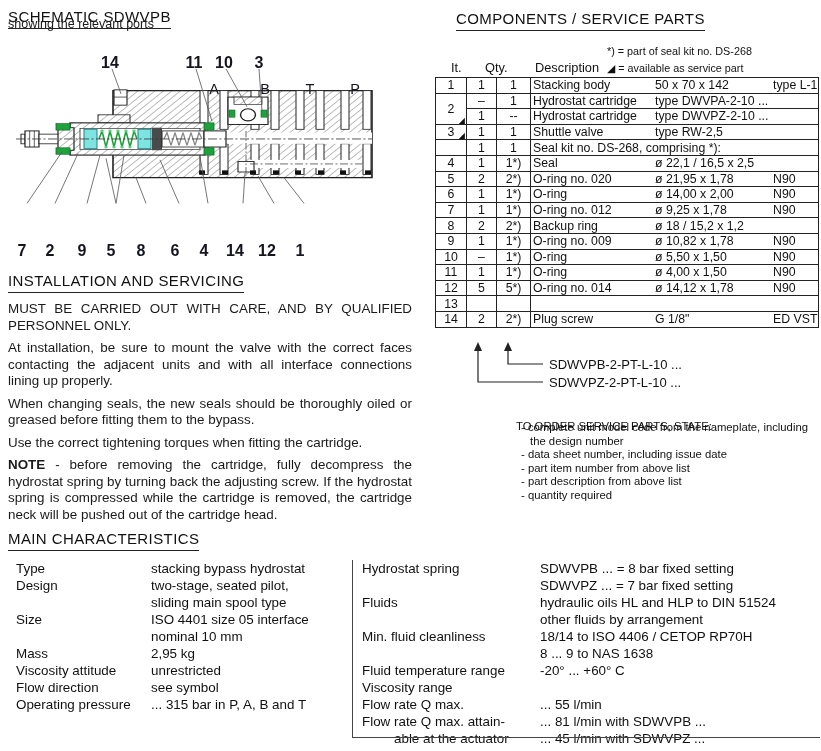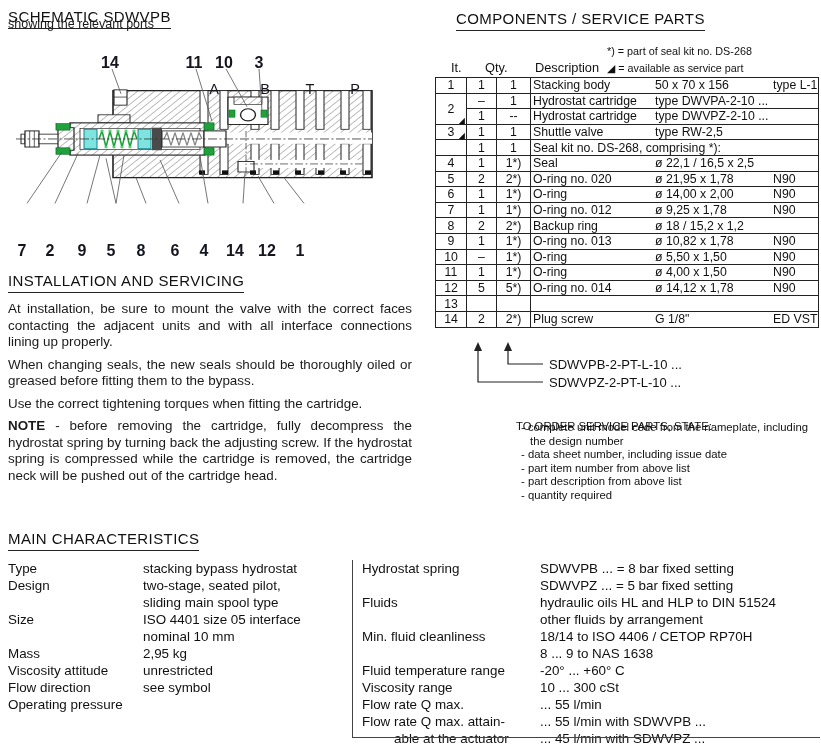--- a/index.html
+++ b/index.html
@@ -40,21 +40,21 @@
   td.c-desc .d2 { display:inline-block; width:118px; }
   td.c-desc .d3 { display:inline-block; }
   .mark { position:absolute; right:1px; bottom:-1px; font-size:8px; line-height:8px; color:#111; }
   .model-code { font-size:13px; color:#111; }
   .order-title { font-size:11.3px; color:#111; }
   .order-item { font-size:11.3px; line-height:13.5px; color:#111; padding-left:12px; text-indent:-9px; width:300px; }
   .order-item::before { content:"-  "; }
   
   .char-col { font-size:13.4px; line-height:17px; color:#111; }
   .char-row { display:flex; margin-bottom:0; }
-  .char-left .char-label { flex:0 0 135px; }
+  .char-left .char-label { flex:0 0 135px;margin-left:8px; }
   .char-right .char-label { flex:0 0 178px; }
   .char-value { flex:1; }
   .lbl-indent { padding-left:32px; }
   .vline { width:1px; background:#444; }
   .hline { height:1px; background:#444; }
 </style>
 </head>
 <body>
 
 <div class="abs sec-head" style="left:8px; top:8px;">SCHEMATIC SDWVPB</div>
@@ -188,20 +188,21 @@
 <div class="abs callout" style="left:98px;  top:242px;">5</div>
 <div class="abs callout" style="left:128px; top:242px;">8</div>
 <div class="abs callout" style="left:162px; top:242px;">6</div>
 <div class="abs callout" style="left:191px; top:242px;">4</div>
 <div class="abs callout" style="left:222px; top:242px;">14</div>
 <div class="abs callout" style="left:254px; top:242px;">12</div>
 <div class="abs callout" style="left:287px; top:242px;">1</div>
 
 <div class="abs sec-head" style="left:8px; top:272px;">INSTALLATION AND SERVICING</div>
 <div class="abs" style="left:8px; top:301px; width:406px;">
+  <div class="para">MUST BE CARRIED OUT WITH CARE, AND BY QUALIFIED PERSONNEL ONLY.</div>
   <div class="para">At installation, be sure to mount the valve with the correct faces contacting the adjacent units and with all interface connections lining up properly.</div>
   <div class="para">When changing seals, the new seals should be thoroughly oiled or greased before fitting them to the bypass.</div>
   <div class="para">Use the correct tightening torques when fitting the cartridge.</div>
   <div class="para"><b>NOTE</b><span> - before removing the cartridge, fully decompress the hydrostat spring by turning back the adjusting screw.  If the hydrostat spring is compressed while the cartridge is removed, the cartridge neck will be pushed out of the cartridge head.</span></div>
 </div>
 
 <div class="abs sec-head" style="left:456px; top:10px;text-align:right;">COMPONENTS / SERVICE PARTS</div>
 <div class="abs legend" style="left:607px; top:45px;">*) = part of seal kit no. DS-268</div>
 
 <div class="abs tbl-head" style="left:435px; top:60px; width:383px; height:16px;">
@@ -213,21 +214,21 @@
     <span>= available as service part</span>
   </span>
 </div>
 
 <table class="parts abs" style="left:435px; top:77px;">
   <tbody>
       <tr>
         <td class="c-it">1</td>
         <td class="c-q">1</td>
         <td class="c-q c-q2">1</td>
-        <td class="c-desc"><span class="d1">Stacking body</span><span class="d2">50 x 70 x 156</span><span class="d3">type L-10</span></td>
+        <td class="c-desc"><span class="d1">Stacking body</span><span class="d2">50 x 70 x 142</span><span class="d3">type L-10</span></td>
       </tr>
       <tr>
         <td class="c-it" rowspan="2">2<span class="mark">◢</span></td>
         <td class="c-q">–</td>
         <td class="c-q c-q2">1</td>
         <td class="c-desc"><span class="d1">Hydrostat cartridge</span><span class="d2">type DWVPA-2-10 ...</span><span class="d3"></span></td>
       </tr>
       <tr>
         <td class="c-q">1</td>
         <td class="c-q c-q2">--</td>
@@ -272,21 +273,21 @@
       <tr>
         <td class="c-it">8</td>
         <td class="c-q">2</td>
         <td class="c-q c-q2">2*)</td>
         <td class="c-desc"><span class="d1">Backup ring</span><span class="d2">ø 18 / 15,2 x 1,2</span><span class="d3"></span></td>
       </tr>
       <tr>
         <td class="c-it">9</td>
         <td class="c-q">1</td>
         <td class="c-q c-q2">1*)</td>
-        <td class="c-desc"><span class="d1">O-ring no. 013</span><span class="d2">ø 10,82 x 1,78</span><span class="d3">N90</span></td>
+        <td class="c-desc"><span class="d1">O-ring no. 009</span><span class="d2">ø 10,82 x 1,78</span><span class="d3">N90</span></td>
       </tr>
       <tr>
         <td class="c-it">10</td>
         <td class="c-q">–</td>
         <td class="c-q c-q2">1*)</td>
         <td class="c-desc"><span class="d1">O-ring</span><span class="d2">ø  5,50 x 1,50</span><span class="d3">N90</span></td>
       </tr>
       <tr>
         <td class="c-it">11</td>
         <td class="c-q">1</td>
@@ -383,30 +384,33 @@
         <div>Flow direction</div>
       </div>
       <div class="char-value">
         <div>see symbol</div>
       </div>
     </div>
     <div class="char-row">
       <div class="char-label">
         <div>Operating pressure</div>
       </div>
+      <div class="char-value">
+        <div>... 315 bar in P, A, B and T</div>
+      </div>
     </div>
   </div>
 <div class="abs char-col char-right" style="left:362px; top:560px; width:455px;">
     <div class="char-row">
       <div class="char-label">
         <div>Hydrostat spring</div>
       </div>
       <div class="char-value">
         <div>SDWVPB ...  =  8 bar fixed setting</div>
-        <div>SDWVPZ ...  =  5 bar fixed setting</div>
+        <div>SDWVPZ ...  =  7 bar fixed setting</div>
       </div>
     </div>
     <div class="char-row">
       <div class="char-label">
         <div>Fluids</div>
       </div>
       <div class="char-value">
         <div>hydraulic oils HL and HLP to DIN 51524</div>
         <div>other fluids by arrangement</div>
       </div>
@@ -425,37 +429,34 @@
         <div>Fluid temperature range</div>
       </div>
       <div class="char-value">
         <div>-20° ... +60° C</div>
       </div>
     </div>
     <div class="char-row">
       <div class="char-label">
         <div>Viscosity range</div>
       </div>
-      <div class="char-value">
-        <div>10 ... 300 cSt</div>
-      </div>
     </div>
     <div class="char-row">
       <div class="char-label">
         <div>Flow rate Q max.</div>
       </div>
       <div class="char-value">
         <div>... 55 l/min</div>
       </div>
     </div>
     <div class="char-row">
       <div class="char-label">
         <div>Flow rate Q max. attain-</div>
         <div class="lbl-indent">able at the actuator</div>
       </div>
       <div class="char-value">
-        <div>... 55 l/min with SDWVPB ...</div>
+        <div>... 81 l/min with SDWVPB ...</div>
         <div>... 45 l/min with SDWVPZ ...</div>
       </div>
     </div>
   </div>
 <div class="abs vline" style="left:352px; top:560px; height:178px;"></div>
 <div class="abs hline" style="left:352px; top:737px; width:468px;"></div>
 
 </body></html>

